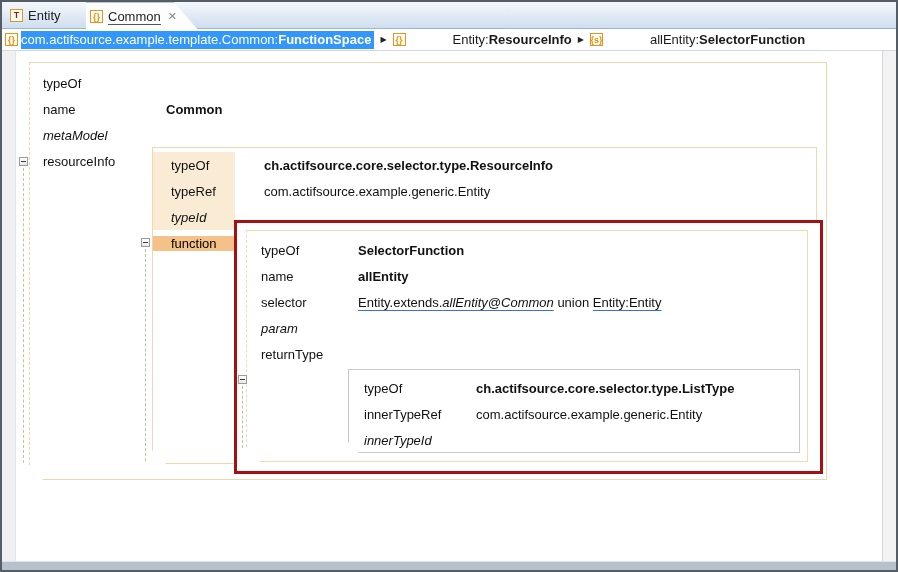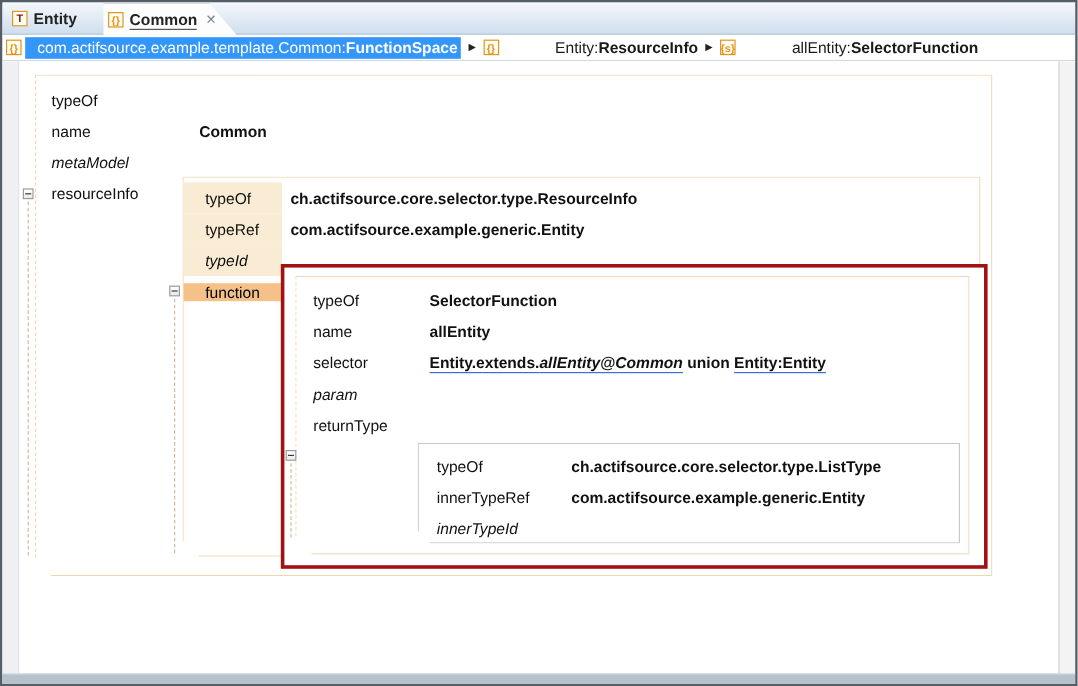--- a/index.html
+++ b/index.html
@@ -6,63 +6,63 @@
   body{font-family:"Liberation Sans", sans-serif; background:#888;}
   #window{position:relative;width:898px;height:572px;background:#fff;border:2px solid #555d66;box-sizing:border-box;overflow:hidden;}
 
   
   #tabbar{position:absolute;left:0;top:0;width:100%;height:26px;
     background:linear-gradient(#f4f8fc,#cfdeee);border-bottom:1px solid #9fb4cd;}
   .tab{position:absolute;top:0;height:26px;display:flex;align-items:center;gap:5px;font-size:13px;color:#222;}
   .tab.inactive{left:4px;width:78px;padding-left:4px;}
   .tab.active{left:84px;width:112px;background:#fdfdfe;border-top:1px solid #b9c6d6;
     clip-path:polygon(0 0,88px 0,112px 100%,0 100%);padding-left:4px;z-index:2;height:27px;}
-  .tab-label{white-space:nowrap;font-weight:bold;}
+  .tab-label{white-space:nowrap;}
   .tab.active .tab-label{border-bottom:1px solid #555;}
   .mini-icon{width:13px;height:13px;border:1px solid #e2951f;background:#fffdf4;
     display:inline-flex;align-items:center;justify-content:center;
     font-size:9px;font-weight:bold;color:#e8920e;box-sizing:border-box;flex:0 0 auto;}
   .mini-icon.t{color:#8b2400;font-size:9px;}
   .tab-close{color:#7d8794;font-size:11px;margin-left:2px;cursor:pointer;}
 
   
   #breadcrumb{position:absolute;left:0;top:27px;width:100%;height:22px;background:#fff;
     border-bottom:1px solid #d3d9e0;display:flex;align-items:center;gap:4px;padding-left:3px;box-sizing:border-box;
     font-size:13px;white-space:nowrap;}
   .crumb{display:inline-flex;align-items:center;gap:3px;}
   .crumb-text{color:#1a1a1a;padding-left:44px;}
   .crumb-text b{font-weight:700;}
-  .crumb.selected .crumb-text{background:#3296fa;color:#fff;padding:1px 3px 2px 10px;}
+  .crumb.selected .crumb-text{background:#3296fa;color:#fff;padding:1px 3px 2px 0;}
   .crumb-sep{font-size:8px;color:#222;margin:0 2px;}
 
   
   #editor{position:absolute;left:0;top:49px;width:894px;height:511px;background:#fff;overflow:hidden;}
   #left-margin{position:absolute;left:0;top:0;width:13px;height:100%;background:#eef0f2;border-right:1px solid #e2e5e8;}
   #right-scroll{position:absolute;right:0;top:0;width:13px;height:100%;background:#f3f3f3;border-left:1px solid #d6d6d6;}
 
   .panel{position:absolute;background:#fff;box-sizing:border-box;}
   .cut{clip-path:polygon(0 0,100% 0,100% 100%,14px 100%,0 calc(100% - 14px));}
   .shadow{filter:drop-shadow(2px 2px 1px rgba(115,105,85,.5));}
 
   #fs-panel{left:27px;top:11px;width:798px;height:418px;border:1px solid #eed7ac;border-left-style:dashed;padding-top:7px;}
   #ri-panel{left:150px;top:96px;width:665px;height:317px;border:1px solid #f0d7ae;padding-top:4px;}
   #sel-red{position:absolute;left:232px;top:169px;width:589px;height:254px;border:3px solid #a21212;background:#fff;box-sizing:border-box;z-index:10;}
   #sf-panel{left:9px;top:7px;width:562px;height:232px;border:1px solid #f2dbb4;border-left-style:dashed;padding-top:6px;}
   #lt-panel{left:101px;top:138px;width:452px;height:84px;border:1px solid #c9c9c9;padding-top:5px;
     clip-path:polygon(0 0,100% 0,100% 100%,11px 100%,0 calc(100% - 11px));}
 
   .row{display:flex;align-items:center;height:26px;font-size:13px;color:#111;white-space:nowrap;}
   .lbl{box-sizing:border-box;flex:0 0 auto;}
-  .val{font-weight:700;}
+  .val{font-weight:400;}
   .val.b{font-weight:700;}
   .it{font-style:italic;}
 
   .fs-row .lbl{width:136px;padding-left:13px;}
   .ri-row .lbl{width:82px;padding-left:18px;background:#faecd4;height:26px;display:flex;align-items:center;}
-  .ri-row .val{padding-left:7px;}
+  .ri-row .val{padding-left:29px;}
   .ri-row.sel .lbl{background:#f4c289;color:#000000;height:15px;}
   .sf-row .lbl{width:111px;padding-left:14px;}
   .lt-row .lbl{width:127px;padding-left:15px;}
 
   .lnk{text-decoration:underline;text-decoration-color:#3a6fd8;text-underline-offset:3px;}
   .sel-val{white-space:pre-wrap;}
 
   
   .exp{position:absolute;width:9px;height:9px;border:1px solid #9b9b9b;background:linear-gradient(#ffffff,#e9e9e9);
     display:flex;align-items:center;justify-content:center;box-sizing:border-box;z-index:40;cursor:pointer;}

